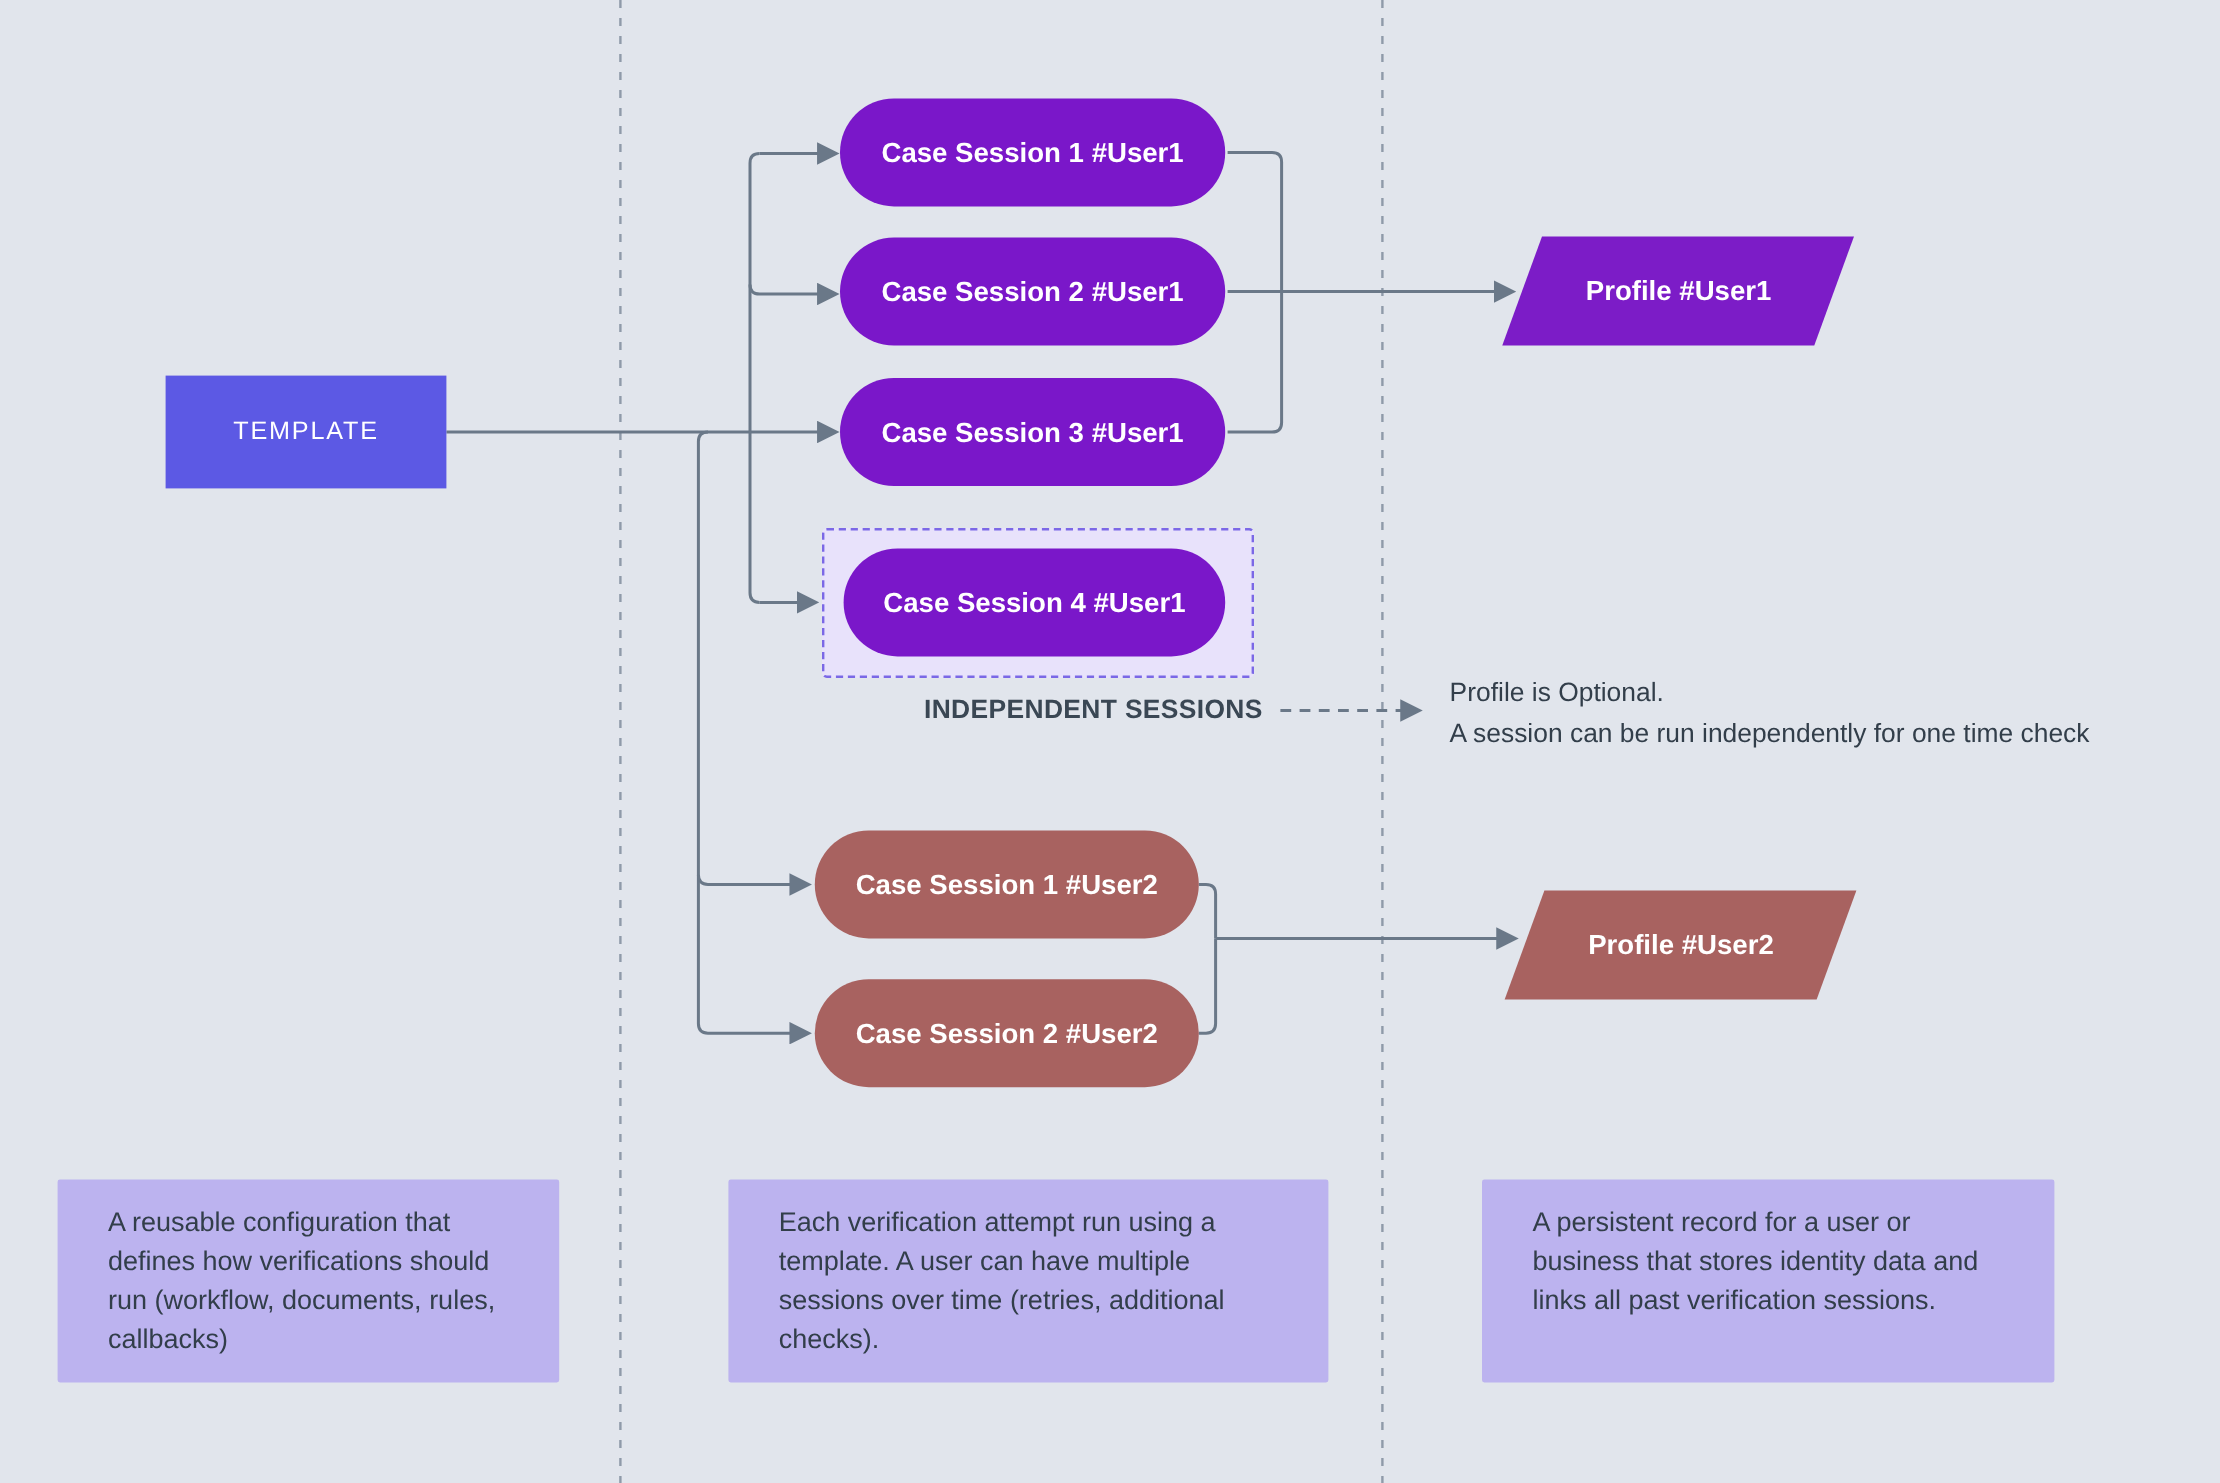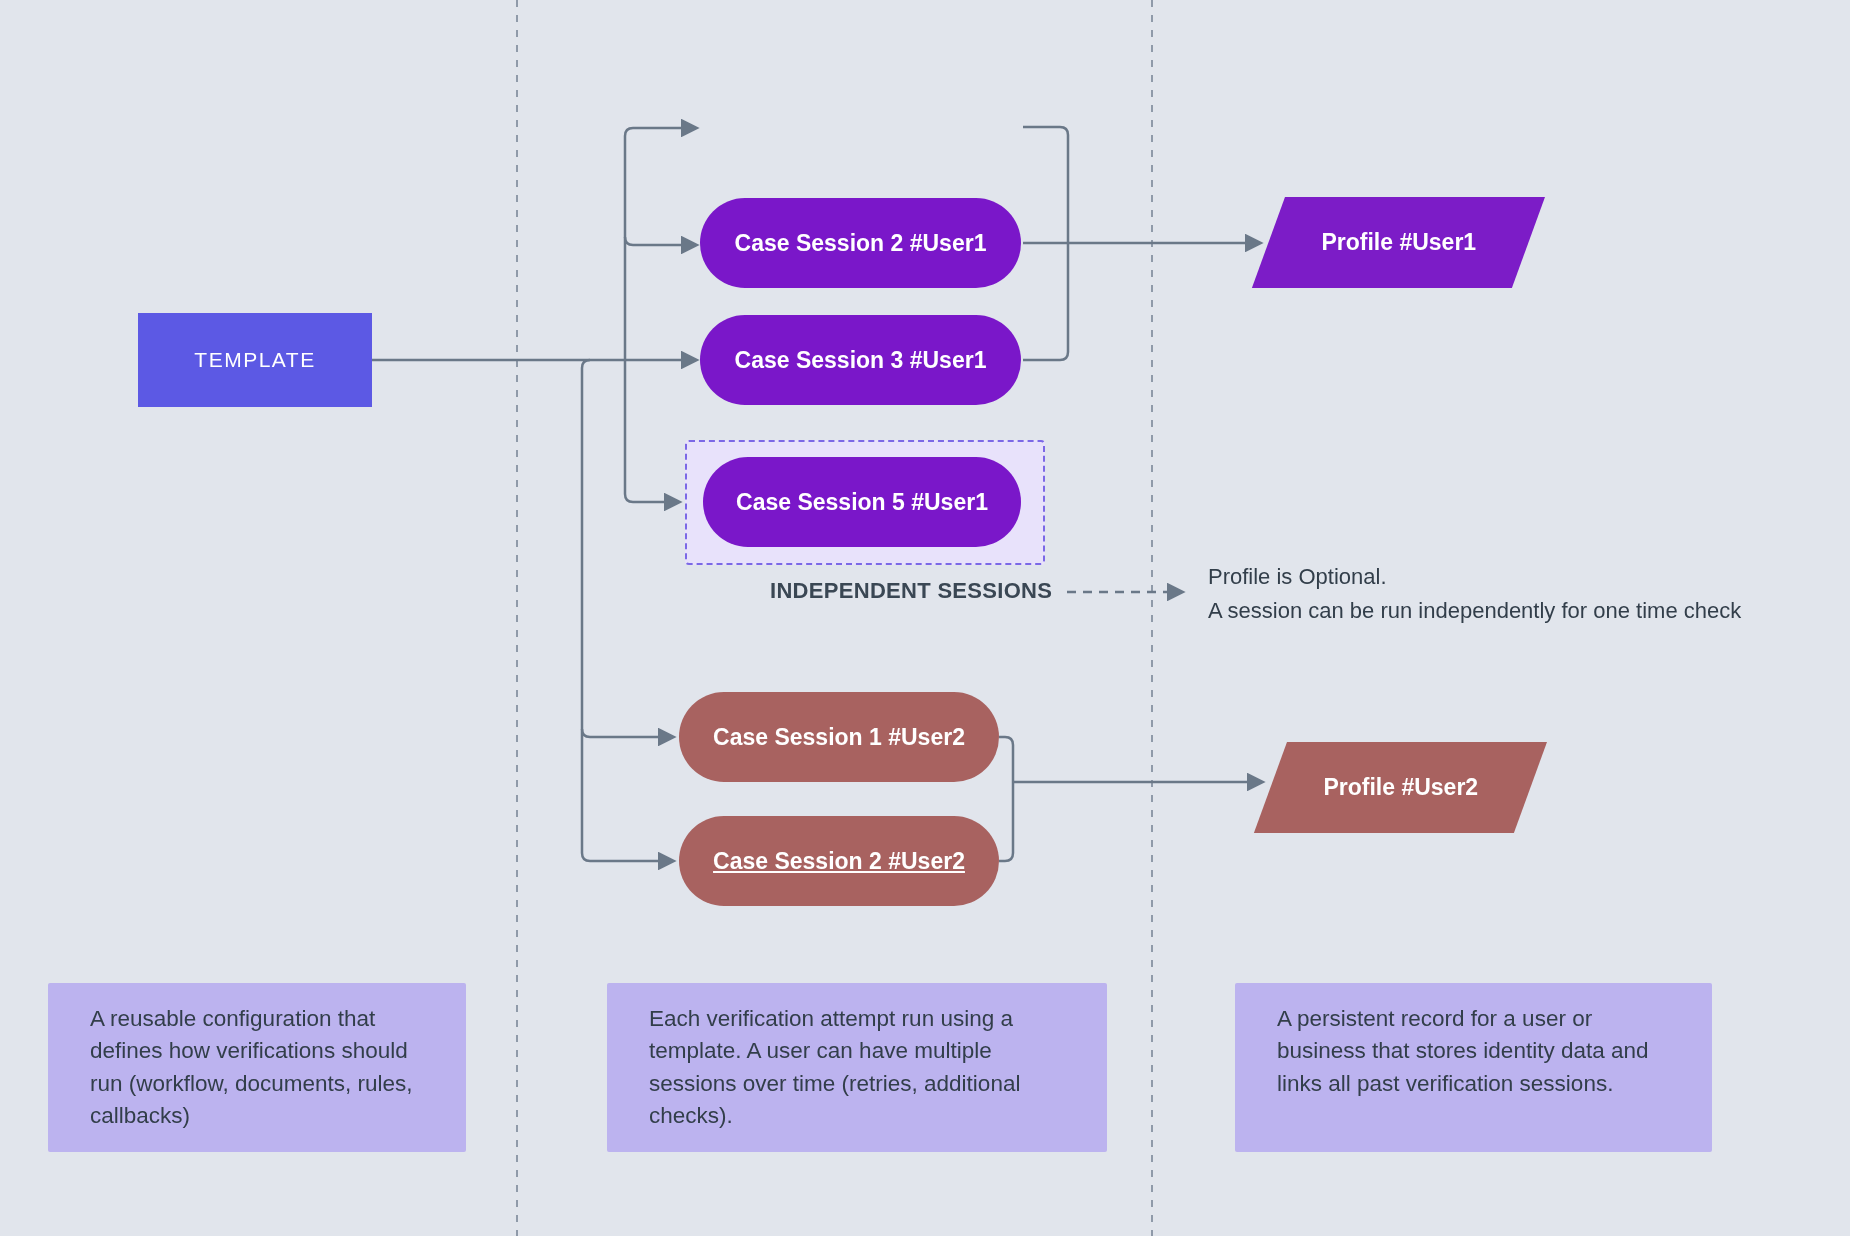--- a/index.html
+++ b/index.html
@@ -19,21 +19,21 @@
 
   .pill{position:absolute;height:90px;border-radius:46px;display:flex;align-items:center;
     justify-content:center;color:#ffffff;font-size:23px;font-weight:700;}
   .pill.u1{left:700px;width:321px;background:#7a17c9;}
   #session-u1-1{top:82px;}
   #session-u1-2{top:198px;}
   #session-u1-3{top:315px;}
   #session-u1-4{left:703px;width:318px;top:457px;background:#7a17c9;}
   .pill.u2{left:679px;width:320px;background:#a86260;}
   #session-u2-1{top:692px;}
-  #session-u2-2{top:816px;text-decoration:underline;}
+  #session-u2-2{top:816px;}
 
   #highlight-box{position:absolute;left:685px;top:440px;width:360px;height:125px;
     box-sizing:border-box;background:#e8e2fb;border:2px dashed #7b68e6;border-radius:4px;}
 
   #independent-label{position:absolute;left:770px;top:578px;font-size:22px;font-weight:600;
     color:#3a4754;letter-spacing:0.3px;}
 
   .para{position:absolute;height:91px;transform:skewX(-20deg);transform-origin:top left;
     display:flex;align-items:center;justify-content:center;}
   #profile-u1{left:1285px;top:197px;width:260px;background:#7c1cc7;}
@@ -75,25 +75,26 @@
       <path d="M 1023 243 H 1258" marker-end="url(#arrow)"></path>
       <path d="M 999 737 H 1005 Q 1013 737 1013 745 L 1013 782"></path>
       <path d="M 999 861 H 1005 Q 1013 861 1013 853 L 1013 782"></path>
       <path d="M 1013 782 H 1260" marker-end="url(#arrow)"></path>
       <path d="M 1067 592 H 1180" stroke-dasharray="9 7" marker-end="url(#arrow)"></path>
     </g>
   </svg>
 
   <div id="template-node" class="node">TEMPLATE</div>
 
+  <div id="session-u1-1" class="pill u1">Case Session 1 #User1</div>
   <div id="session-u1-2" class="pill u1">Case Session 2 #User1</div>
   <div id="session-u1-3" class="pill u1">Case Session 3 #User1</div>
 
   <div id="highlight-box"></div>
-  <div id="session-u1-4" class="pill">Case Session 5 #User1</div>
+  <div id="session-u1-4" class="pill">Case Session 4 #User1</div>
 
   <div id="independent-label">INDEPENDENT SESSIONS</div>
 
   <div id="annotation">
     <div>Profile is Optional.</div>
     <div>A session can be run independently for one time check</div>
   </div>
 
   <div id="profile-u1" class="para">
     <span class="para-label">Profile #User1</span>

